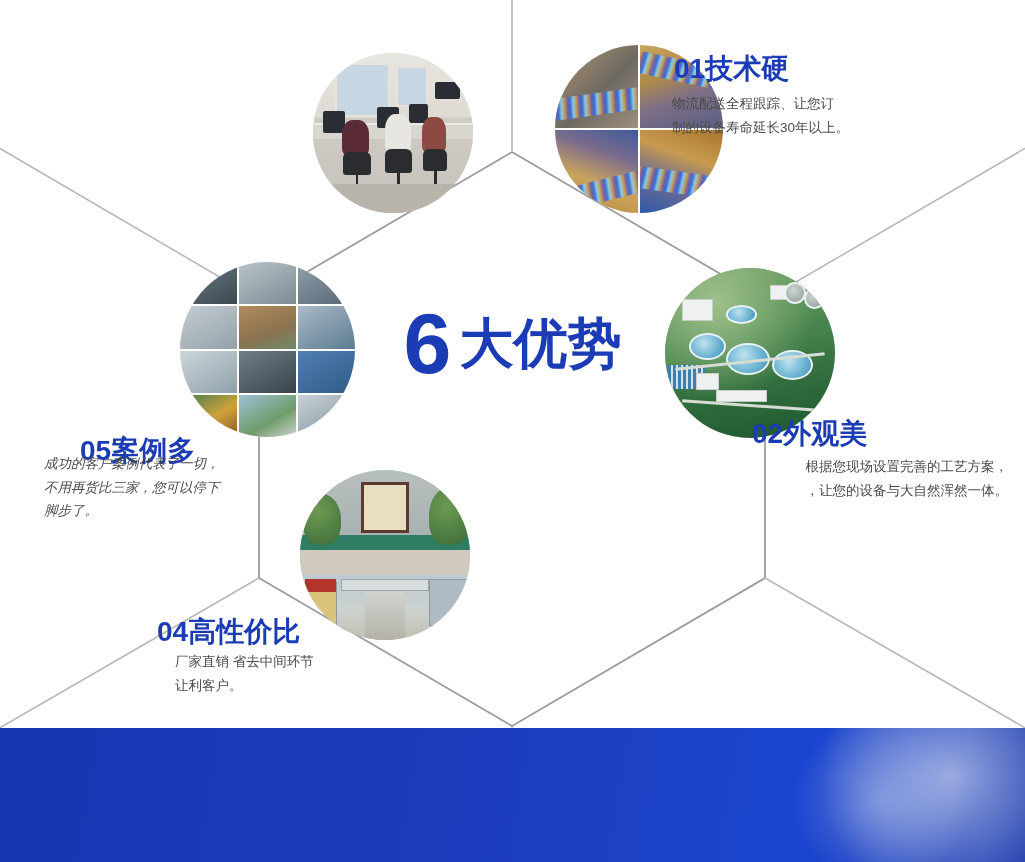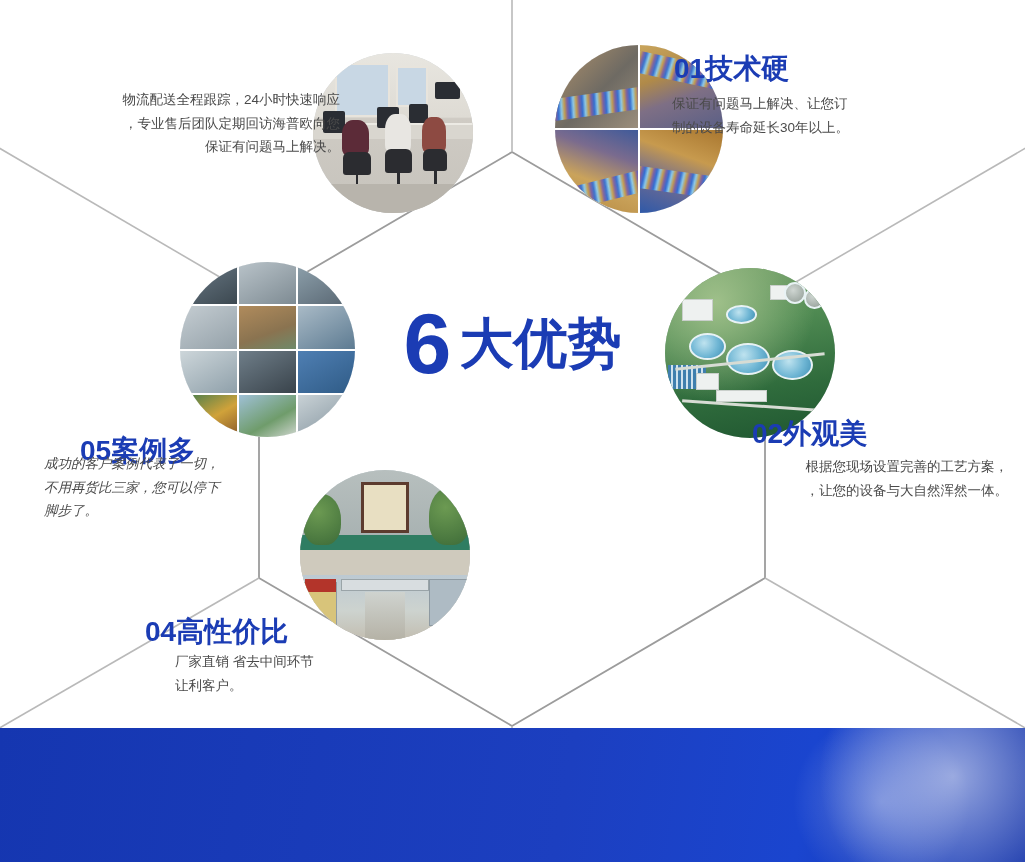--- a/index.html
+++ b/index.html
@@ -159,21 +159,21 @@
   .ta-l{ text-align:left; }
 
   #h06{ left:160px; top:47px; }
   #d06{ left:10px;  top:88px;  width:330px; }
   #h01{ left:674px; top:50px; }
   #d01{ left:672px; top:92px;  width:330px; }
   #h02{ left:752px; top:415px; }
   #d02{ left:648px; top:455px; width:360px; }
   #h03{ left:672px; top:607px; }
   #d03{ left:540px; top:648px; width:418px; }
-  #h04{ left:145px; top:613px; }
+  #h04{ left:157px; top:613px; }
   #d04{ left:175px; top:650px; width:320px; }
   #h05{ left:80px;  top:432px; }
   #d05{ left:44px;  top:452px; width:300px;font-style:italic; }
 
   
   #banner{
     position:absolute; left:0; top:728px; width:1025px; height:134px;
     background:
       radial-gradient(circle at 93% 36%, rgba(255,255,255,.55) 0%, rgba(255,255,255,0) 14%),
       radial-gradient(circle at 86% 55%, rgba(255,255,255,.30) 0%, rgba(255,255,255,0) 10%),
@@ -292,26 +292,23 @@
         <div class="cell c6"></div>
       <div class="cell c7"></div>
         <div class="cell c8"></div>
         <div class="cell c9"></div>
       <div class="cell c10"></div>
         <div class="cell c11"></div>
         <div class="cell c12"></div>
     </div>
   </div>
 
-  <div class="desc ta-r" id="d06">物流配送全程跟踪，24小时快速响应
-，专业售后团队定期回访海普欧向您
-保证有问题马上解决。</div>
 
   <div class="num-head" id="h01">01技术硬</div>
-  <div class="desc ta-l" id="d01">保证有问题马上解决、让您订
+  <div class="desc ta-l" id="d01">物流配送全程跟踪、让您订
 制的设备寿命延长30年以上。</div>
 
   <div class="num-head" id="h02">02外观美</div>
   <div class="desc ta-r" id="d02">根据您现场设置完善的工艺方案，
 ，让您的设备与大自然浑然一体。</div>
 
 
   <div class="num-head" id="h04">04高性价比</div>
   <div class="desc ta-l" id="d04">厂家直销 省去中间环节
 让利客户。</div>

